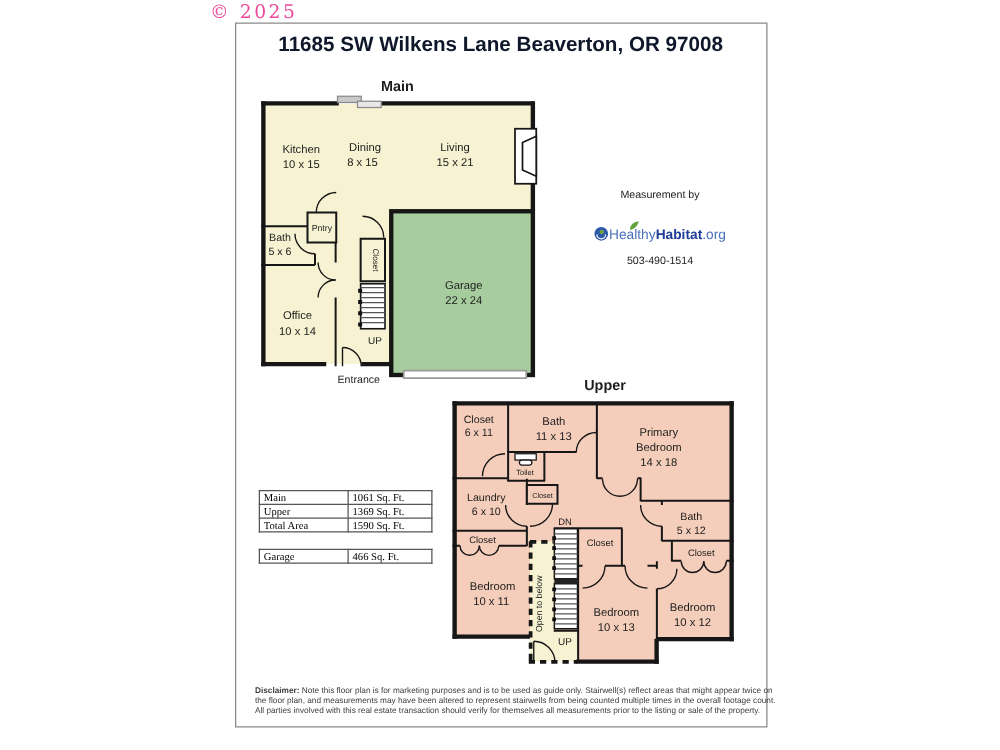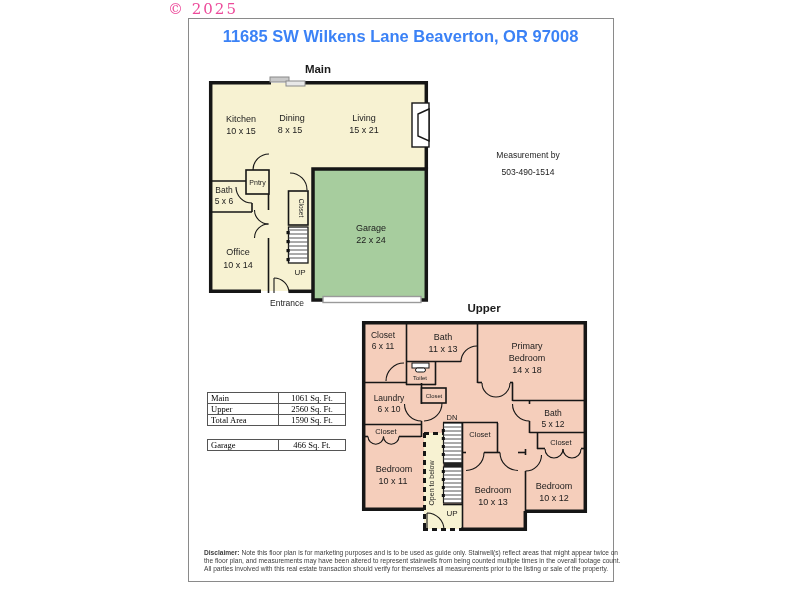--- a/index.html
+++ b/index.html
@@ -11,39 +11,39 @@
   .watermark{
     left:168px;top:0px;font-family:"DejaVu Serif",serif;font-size:15px;
     color:#ec4899;letter-spacing:2px;
   }
   .page{
     left:188px;top:18px;width:424px;height:562px;
     border:1px solid #8a8a8a;background:#fff;
   }
   .page-title{
     left:188px;top:27px;width:425px;text-align:center;
-    font-size:16.5px;font-weight:bold;color:#3b82f6;
+    font-size:16.5px;font-weight:bold;color:#0f172a;
   }
   svg text{font-family:"Liberation Sans",sans-serif;fill:#1c1c1c;}
   .measured-by{left:440px;top:150px;width:176px;text-align:center;color:#222;}
-  .measured-by .caption{font-size:8.5px;margin-bottom:7px;}
+  .measured-by .caption{font-size:8.5px;margin-bottom:21px;}
   .measured-by .brand{font-size:11px;position:relative;height:15px;}
   .measured-by .brand .globe{vertical-align:-2px;}
   .measured-by .brand .b1{color:#4a71ba;}
   .measured-by .brand .b2{color:#1e3e97;font-weight:bold;}
   .measured-by .brand .b3{color:#4a71ba;}
   .measured-by .leaf{position:absolute;left:63px;top:-5px;}
   .measured-by .phone{font-size:8.5px;margin-top:7px;}
   .area-table{
     position:absolute;border-collapse:collapse;background:#fff;
     font-family:"Liberation Serif",serif;font-size:8.5px;color:#000;
   }
   .area-table td{border:1px solid #555;padding:0 3px;height:10px;line-height:10px;}
   .area-table td.lbl{width:64px;text-align:left;}
-  .area-table td.num{width:60px;text-align:center;}
+  .area-table td.num{width:60px;text-align:left;}
   .area-table tr.total td{font-weight:normal;}
   .disclaimer{
     left:204px;top:549px;width:402px;font-size:6.6px;line-height:8px;color:#3d3d3d;
   }
   .disclaimer .line{white-space:nowrap;}
   .disclaimer b{font-weight:bold;}
 </style>
 </head>
 <body>
 
@@ -135,20 +135,32 @@
     <text x="298.5" y="208" font-size="6.5" transform="rotate(90 298.5 208)">Closet</text>
     <text x="371" y="231">Garage</text>
     <text x="371" y="243">22 x 24</text>
     <text x="300" y="275" font-size="8">UP</text>
     <text x="287" y="306" font-size="8.5">Entrance</text>
   </g>
 </svg>
 
 <div class="abs measured-by">
   <div class="caption">Measurement by</div>
+  <div class="brand">
+    <svg class="globe" width="12" height="12" viewBox="0 0 12 12">
+      <circle cx="6" cy="6" r="5.5" fill="#2D59A8"></circle>
+      <path d="M2.5 6.5 A 3.5 3.5 0 0 0 9.5 6.5" fill="none" stroke="#ffffff" stroke-width="1"></path>
+      <circle cx="6.4" cy="4.6" r="1.8" fill="#6FA045"></circle>
+    </svg><span class="b1">Healthy</span><span class="b2">Habitat</span><span class="b3">.org</span>
+    <span class="leaf">
+      <svg width="9" height="9" viewBox="0 0 9 9">
+          <path d="M1 8 Q1 2 8 1 Q6.5 7 1 8 Z" fill="#5EA33C"></path>
+        </svg>
+    </span>
+  </div>
   <div class="phone">503-490-1514</div>
 </div>
 
 <svg class="abs" style="left:355px;top:295px;" width="240" height="250" viewBox="355 295 240 250">
   <text x="484" y="312" font-size="11.5" font-weight="bold" text-anchor="middle">Upper</text>
 
   <polygon fill="#F5CEBB" points="364,324 585,324 585,511 525,511 525,529 424,529 424,509 364,509"></polygon>
   <rect x="424" y="433" width="19" height="96" fill="#F7F2D2"></rect>
   <rect x="443" y="505" width="19" height="24" fill="#F7F2D2"></rect>
 
@@ -291,21 +303,21 @@
 </svg>
 
 <table class="area-table" style="left:207px;top:392px;">
   <tbody>
       <tr>
     <td class="lbl">Main</td>
     <td class="num">1061 Sq. Ft.</td>
   </tr>
   <tr>
     <td class="lbl">Upper</td>
-    <td class="num">2560 Sq. Ft.</td>
+    <td class="num">1369 Sq. Ft.</td>
   </tr>
   <tr class="total">
     <td class="lbl">Total Area</td>
     <td class="num">1590 Sq. Ft.</td>
   </tr>
 </tbody>
   </table>
 <table class="area-table" style="left:207px;top:439px;">
   <tbody>
       <tr>

